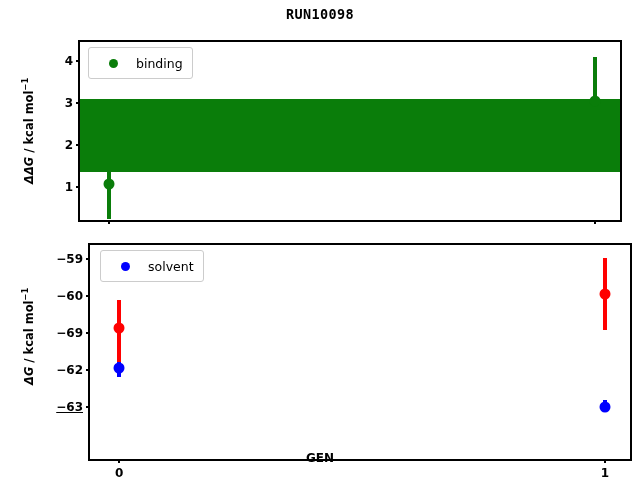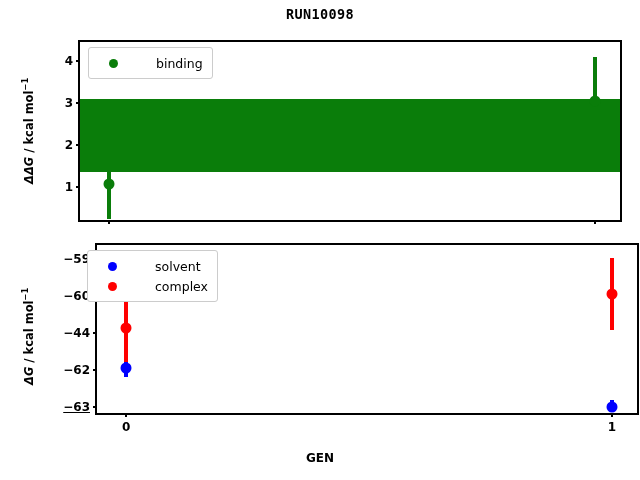--- a/index.html
+++ b/index.html
@@ -13,21 +13,21 @@
   
   .fig-title{
     position:absolute;left:0;top:6px;width:640px;text-align:center;
     font-family:"DejaVu Sans Mono","Liberation Mono",monospace;
     font-size:13.5px;font-weight:bold;color:#000;letter-spacing:.4px;
   }
 
   
   .axes{position:absolute;border:2px solid #000;background:#fff;box-sizing:border-box;}
   #axes-top{left:78px;top:40px;width:544px;height:182px;}
-  #axes-bottom{left:95px;top:243px;width:544px;height:172px;}
+  #axes-bottom{left:88px;top:243px;width:544px;height:218px;}
   .plotarea{position:absolute;left:0;top:0;right:0;bottom:0;overflow:hidden;}
 
   
   .ytick{
     position:absolute;right:100%;margin-right:7px;
     transform:translateY(-50%);white-space:nowrap;
     font-size:12px;font-weight:bold;color:#000;
     font-family:"DejaVu Sans",sans-serif;
   }
   .ytickmark{
@@ -69,29 +69,28 @@
   .legend{
     position:absolute;background:#fff;border:1px solid #cccccc;border-radius:3px;
     box-shadow:0 0 0 0 rgba(0,0,0,0);padding:5px 9px 5px 7px;
     z-index:30;
   }
   .legend-row{display:flex;align-items:center;height:20px;}
   .legend-key{width:34px;display:flex;align-items:center;justify-content:center;flex:0 0 34px;}
   .legend-label{
     font-size:12.5px;color:#000;white-space:nowrap;padding-left:6px;
     font-family:"DejaVu Sans",sans-serif;
-    margin-left:20px;
   }
   .key-dot{width:9px;height:9px;border-radius:50%;display:block;}
   .key-dash{
     width:30px;height:0;display:block;
     border-top:2px dotted #0a7d0a;
   }
   #legend-top{left:88px;top:47px;}
-  #legend-bottom{left:87px;top:250px;text-align:right;}
+  #legend-bottom{left:100px;top:250px;text-align:right;}
 </style>
 </head>
 <body>
 
 <div id="figure">
 
   <div class="fig-title">RUN10098</div>
 
   <div class="axes" id="axes-top">
     <div class="plotarea" id="plot-top">
@@ -134,21 +133,21 @@
         <div class="marker" style="left: 514.857px; top: 161.696px; background: rgb(0, 0, 255);"></div>
         <div class="errbar" style="left: 29.1429px; top: 55.3753px; height: 61.2819px; background: rgb(255, 0, 0);"></div>
         <div class="marker" style="left: 29.1429px; top: 83.432px; background: rgb(255, 0, 0);"></div>
         <div class="errbar" style="left: 514.857px; top: 12.9209px; height: 72.357px; background: rgb(255, 0, 0);"></div>
         <div class="marker" style="left: 514.857px; top: 49.0994px; background: rgb(255, 0, 0);"></div>
       </div>
   <div class="ytick" style="top: 14.0284px;">−59</div>
       <div class="ytickmark" style="top: 14.0284px;"></div>
       <div class="ytick" style="top: 50.9452px;">−60</div>
       <div class="ytickmark" style="top: 50.9452px;"></div>
-      <div class="ytick" style="top: 87.8621px;">−44</div>
+      <div class="ytick" style="top: 87.8621px;">−69</div>
       <div class="ytickmark" style="top: 87.8621px;"></div>
       <div class="ytick" style="top: 124.779px; margin-left: 16px;">−62</div>
       <div class="ytickmark" style="top: 124.779px;"></div>
       <div class="ytick" style="top: 161.696px; text-decoration: underline;">−63</div>
       <div class="ytickmark" style="top: 161.696px;"></div>
       <div class="xtickmark" style="left: 29.1429px;"></div>
       <div class="xtick" style="left: 29.1429px;">0</div>
       <div class="xtickmark" style="left: 514.857px;"></div>
       <div class="xtick" style="left: 514.857px;">1</div>
     </div>
@@ -157,23 +156,17 @@
     <i>ΔG</i><span> / kcal mol</span><sup>−1</sup>
   </div>
 
   <div class="legend" id="legend-bottom">
     <div class="legend-row">
       <span class="legend-key">
           <span class="key-dot" style="background:#0000ff"></span>
         </span>
       <span class="legend-label">solvent</span>
     </div>
-    <div class="legend-row">
-      <span class="legend-key">
-          <span class="key-dot" style="background:#ff0000"></span>
-        </span>
-      <span class="legend-label">complex</span>
-    </div>
   </div>
 
   <div class="xlabel">GEN</div>
 
 </div>
 
 </body></html>

